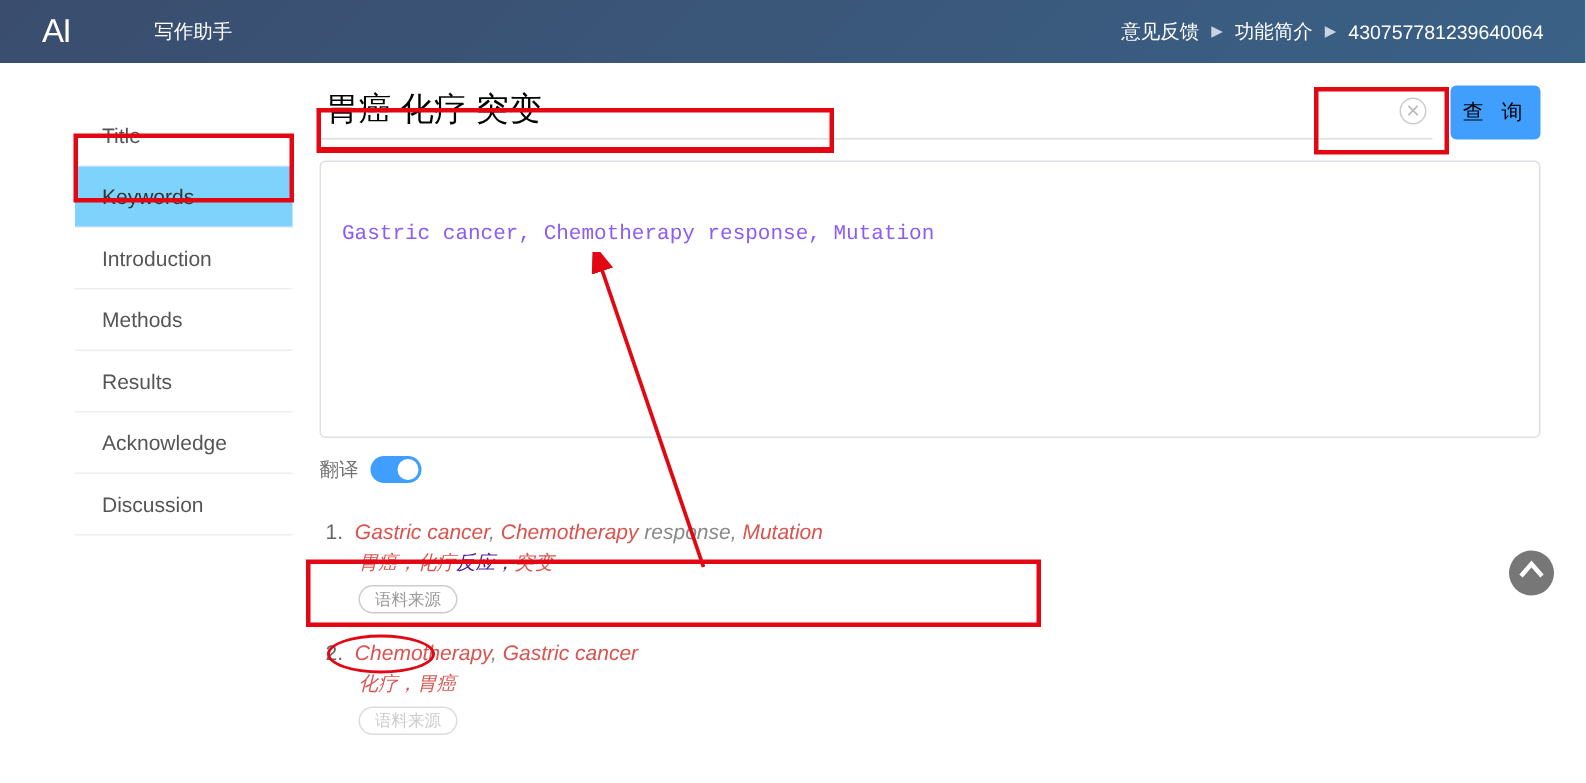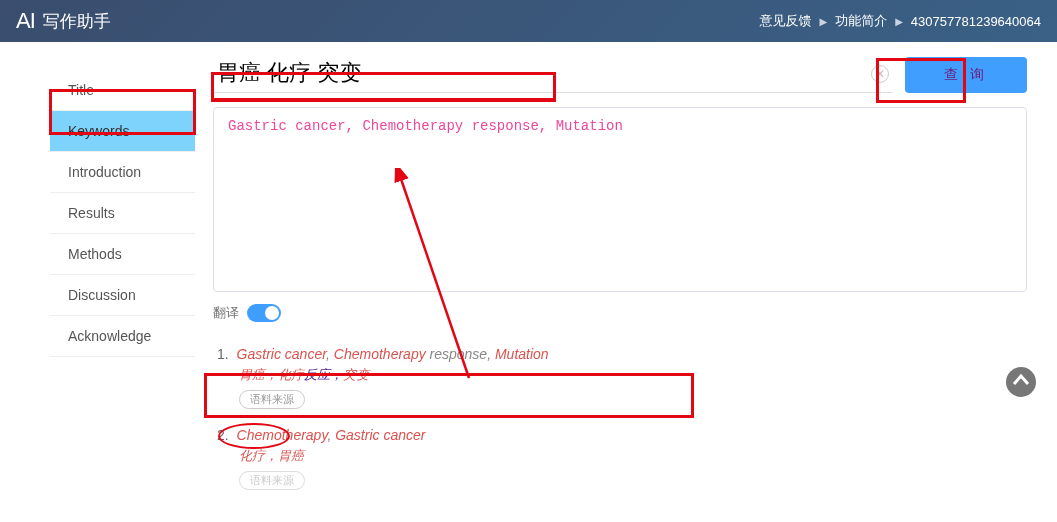--- a/index.html
+++ b/index.html
@@ -1,38 +1,38 @@
 <!DOCTYPE html>
 <html><head>
   <meta charset="utf-8">
   <style>
     * { margin: 0; padding: 0; box-sizing: border-box; }
     body { font-family: -apple-system, "Segoe UI", "Microsoft YaHei", sans-serif; background: #fff; width: 1057px; height: 522px; position: relative; overflow: hidden; }
     
-    .header { background: #3a6186; background: linear-gradient(135deg, #3a4d6e 0%, #3a6186 100%); height: 42px; display: flex; align-items: center; color: #fff; padding: 0 16px; }
+    .header { background: #3a6186; background: linear-gradient(135deg, #3a4d6e 0%, #3a6186 100%); height: 42px; display: flex; align-items: center; color: #fff; padding: 0 28px; gap: 48px; }
     .logo { font-size: 22px; font-weight: 300; letter-spacing: -1px; margin-right: 8px; font-family: Arial, sans-serif; }
-    .logo-cn { font-size: 17px; font-family: "KaiTi", "STKaiti", serif; }
+    .logo-cn { font-size: 13px; font-family: "KaiTi", "STKaiti", serif; }
     .header-right { margin-left: auto; display: flex; align-items: center; gap: 8px; font-size: 13px; }
     .header-link { color: #fff; cursor: pointer; text-align: center; }
     .header-sep { color: #c9d4e2; font-size: 10px; }
     
     .container { display: flex; padding: 0; }
     .sidebar { width: 195px; padding-top: 28px; padding-left: 50px; }
     .sidebar-item { padding: 12px 18px; font-size: 14px; color: #555; border-bottom: 1px solid #eee; cursor: pointer; }
     .sidebar-item.active { background: #7dd3fc; color: #333; }
     
     .main { flex: 1; padding: 14px 30px 0 18px; position: relative; }
     .search-row { display: flex; align-items: center; gap: 12px; }
     .search-input-wrap { flex: 1; position: relative; border-bottom: 1px solid #ddd; padding: 4px 28px 6px 4px; }
     .search-input { border: none; outline: none; font-size: 22px; width: 100%; font-family: "Microsoft YaHei", sans-serif; color: #000000; background: transparent; }
     .clear-icon { position: absolute; right: 4px; top: 50%; transform: translateY(-50%); width: 18px; height: 18px; border: 1px solid #ccc; border-radius: 50%; display: flex; align-items: center; justify-content: center; color: #bbb; font-size: 12px; cursor: pointer; }
-    .query-btn { background: #409eff; color: #701a75; border: none; padding: 9px 39px; border-radius: 4px; font-size: 14px; cursor: pointer; letter-spacing: 4px; }
+    .query-btn { background: #409eff; color: #000000; border: none; padding: 9px 8px; border-radius: 4px; font-size: 14px; cursor: pointer; letter-spacing: 4px; }
     
     .textarea-wrap { margin-top: 14px; border: 1px solid #dcdfe6; border-radius: 4px; padding: 10px 14px; min-height: 185px; }
-    .textarea-content { font-family: "Courier New", monospace; color: #ec4899; font-size: 14px; }
+    .textarea-content { font-family: "Courier New", monospace; color: #8b5cf6; font-size: 14px; margin-top: 30px; }
     
     .translate-row { margin-top: 12px; display: flex; align-items: center; gap: 8px; }
     .translate-label { color: #737373; font-size: 13px; }
     .switch { width: 34px; height: 18px; background: #409eff; border-radius: 9px; position: relative; cursor: pointer; }
     .switch::after { content: ''; position: absolute; right: 2px; top: 2px; width: 14px; height: 14px; background: #fff; border-radius: 50%; }
     
     .results { margin-top: 24px; padding-left: 4px; }
     .result-item { margin-bottom: 18px; font-size: 14px; }
     .result-num { color: #666; display: inline; }
     .result-en { color: #888; font-style: italic; display: inline; margin-left: 4px; }
@@ -66,24 +66,24 @@
     <span class="header-sep">▶</span>
     <span class="header-link">430757781239640064</span>
   </div>
 </div>
 
 <div class="container">
   <div class="sidebar">
     <div class="sidebar-item">Title</div>
     <div class="sidebar-item active">Keywords</div>
     <div class="sidebar-item">Introduction</div>
+    <div class="sidebar-item">Methods</div>
     <div class="sidebar-item">Results</div>
-    <div class="sidebar-item">Methods</div>
+    <div class="sidebar-item">Acknowledge</div>
     <div class="sidebar-item">Discussion</div>
-    <div class="sidebar-item">Acknowledge</div>
   </div>
 
   <div class="main">
     <div class="search-row">
       <div class="search-input-wrap">
         <input class="search-input" value="胃癌 化疗 突变" style="">
         <span class="clear-icon">✕</span>
       </div>
       <button class="query-btn">查 询</button>
     </div>

